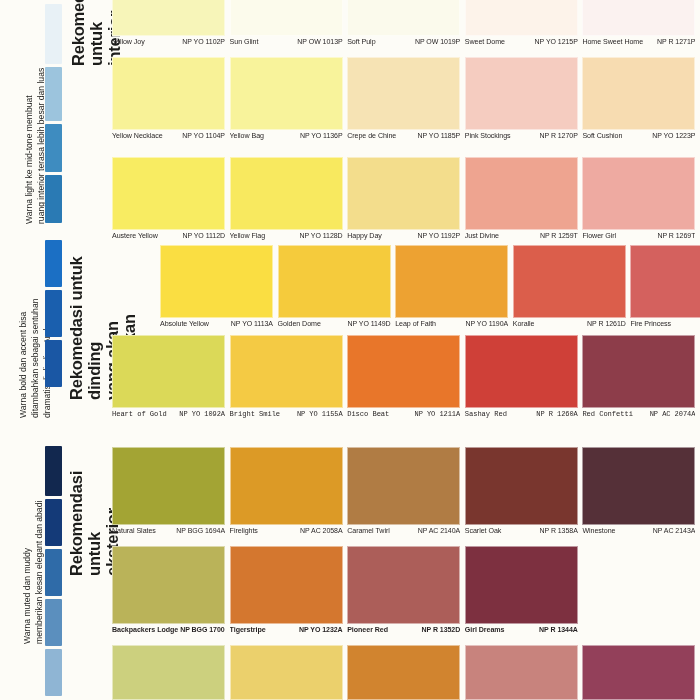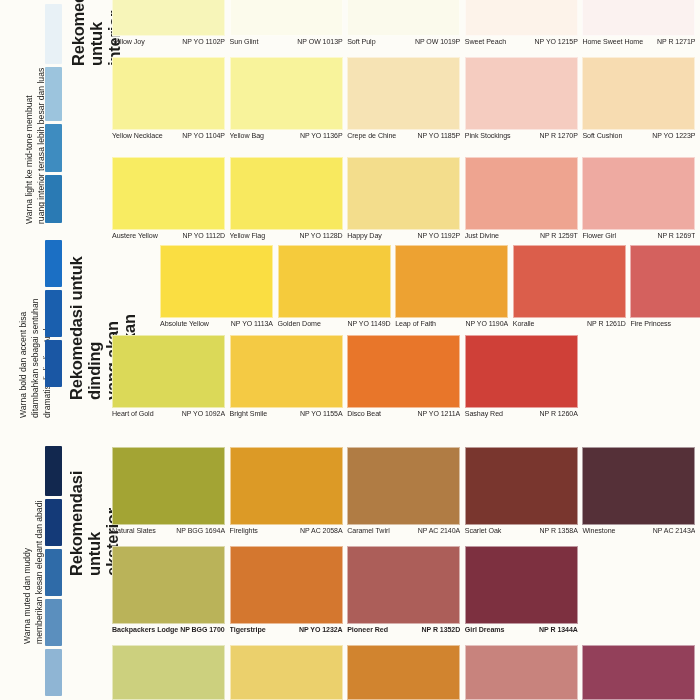--- a/index.html
+++ b/index.html
@@ -164,21 +164,21 @@
       <div class="cell">
         <div class="chip" style="height:72px;background:#fbfaec;"></div>
         <div class="cap">
           <span class="nm">Soft Pulp</span>
           <span class="cd">NP OW 1019P</span>
         </div>
       </div>
       <div class="cell">
         <div class="chip" style="height:72px;background:#fdf3ea;"></div>
         <div class="cap">
-          <span class="nm">Sweet Peach</span>
+          <span class="nm">Sweet Dome</span>
           <span class="cd">NP YO 1215P</span>
         </div>
       </div>
       <div class="cell">
         <div class="chip" style="height:72px;background:#fbf2f0;"></div>
         <div class="cap">
           <span class="nm">Home Sweet Home</span>
           <span class="cd">NP R 1271P</span>
         </div>
       </div>
@@ -291,21 +291,21 @@
       </div>
       <div class="cell">
         <div class="chip" style="height:73px;background:#d4615e;"></div>
         <div class="cap">
           <span class="nm">Fire Princess</span>
           <span class="cd">NP R 1268D</span>
         </div>
       </div>
     </div>
 
-    <div class="color-row" style="top:335px;">
+    <div class="color-row" style="top:335px;font-family:Liberation Mono, monospace;">
       <div class="cell">
         <div class="chip" style="height:73px;background:#dbd958;"></div>
         <div class="cap">
           <span class="nm">Heart of Gold</span>
           <span class="cd">NP YO 1092A</span>
         </div>
       </div>
       <div class="cell">
         <div class="chip" style="height:73px;background:#f4ca44;"></div>
         <div class="cap">
@@ -320,20 +320,27 @@
           <span class="cd">NP YO 1211A</span>
         </div>
       </div>
       <div class="cell">
         <div class="chip" style="height:73px;background:#cf4038;"></div>
         <div class="cap">
           <span class="nm">Sashay Red</span>
           <span class="cd">NP R 1260A</span>
         </div>
       </div>
+      <div class="cell">
+        <div class="chip" style="height:73px;background:#8d3d4a;"></div>
+        <div class="cap">
+          <span class="nm">Red Confetti</span>
+          <span class="cd">NP AC 2074A</span>
+        </div>
+      </div>
     </div>
 
     <div class="color-row" style="top:447px;">
       <div class="cell">
         <div class="chip" style="height:78px;background:#a3a434;"></div>
         <div class="cap">
           <span class="nm">Natural Slates</span>
           <span class="cd">NP BGG 1694A</span>
         </div>
       </div>

